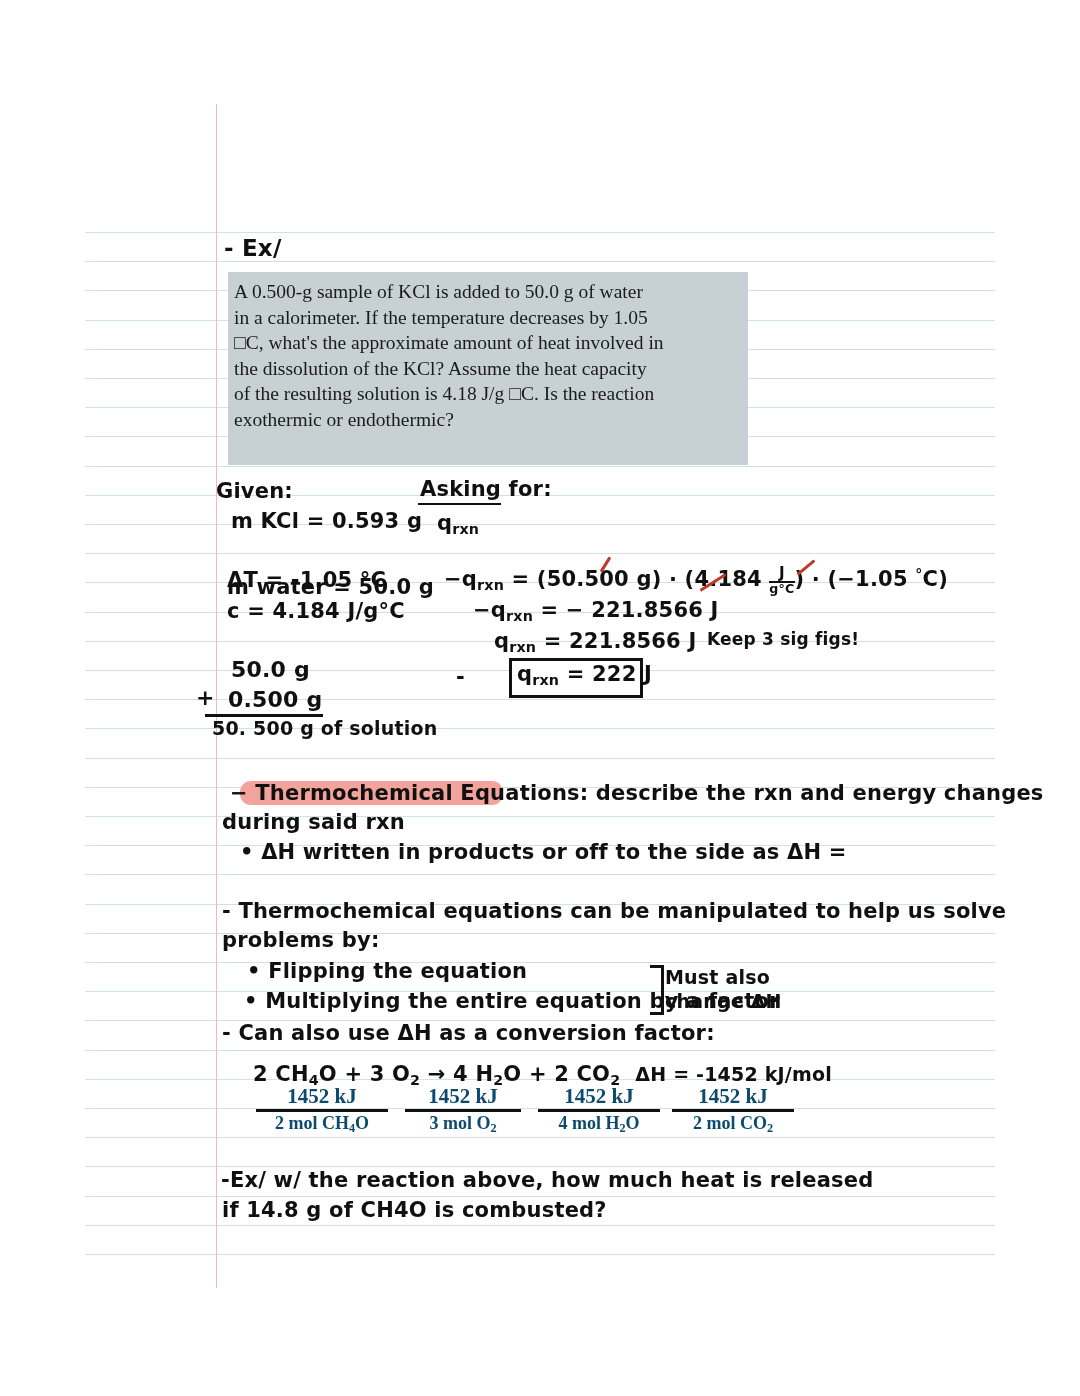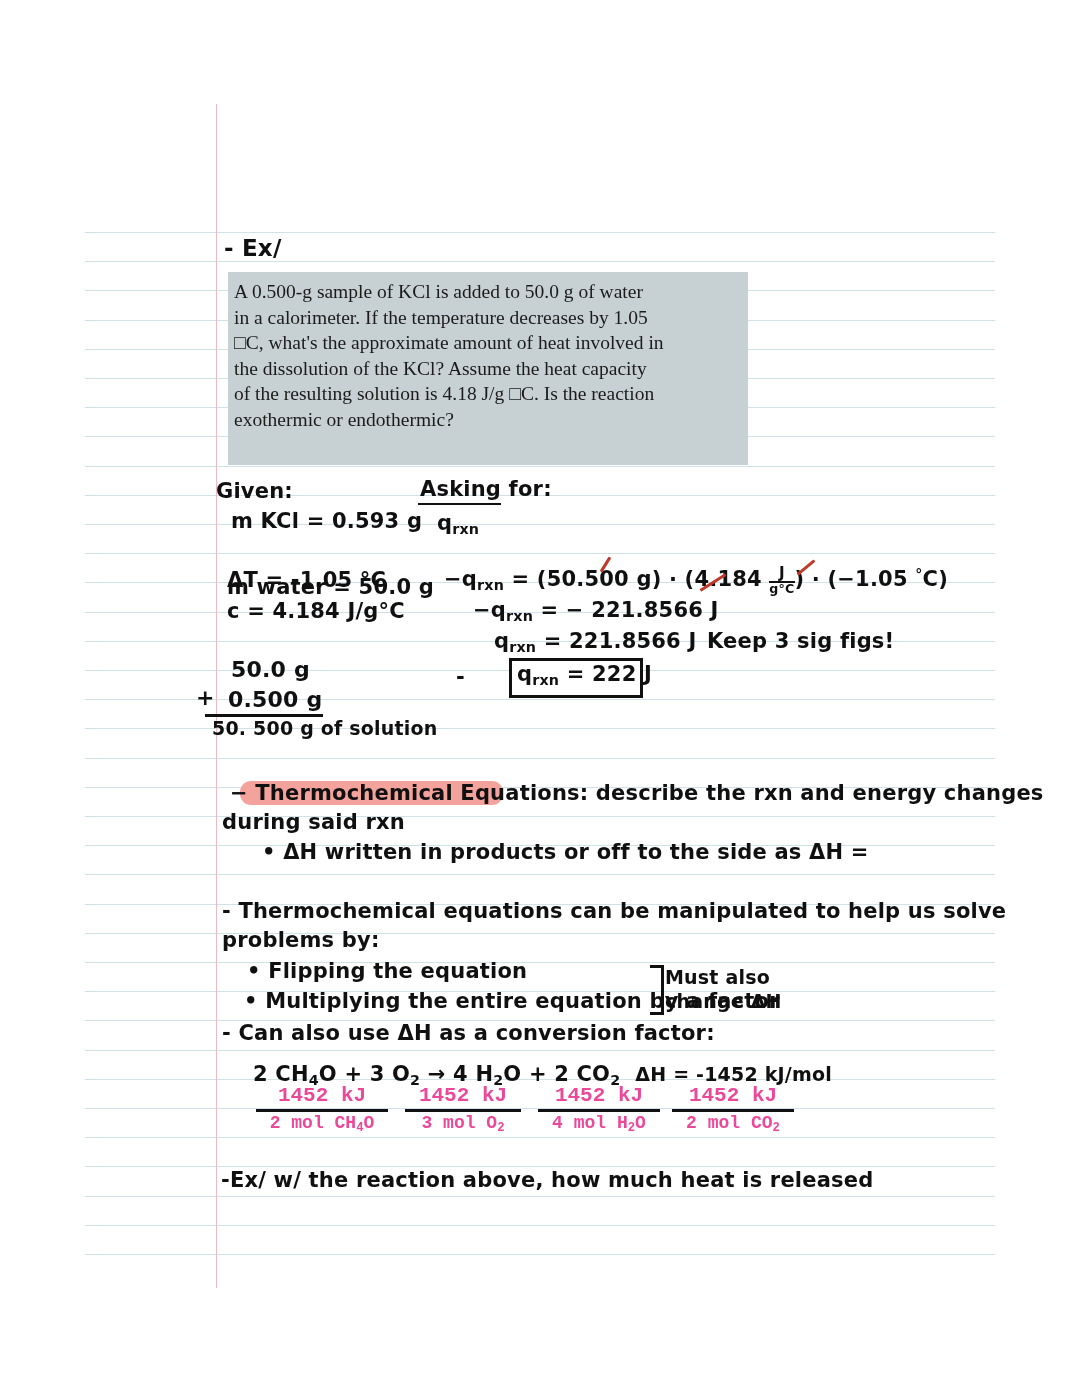--- a/index.html
+++ b/index.html
@@ -139,23 +139,23 @@
     border-right: 3px solid #101010;
     border-bottom: 3px solid #101010;
   }
 
   
   .frac {
     position: absolute;
     text-align: center;
   }
   .frac .num, .frac .den {
-    font-family: Liberation Mono, monospace;
+    font-family: Liberation Serif, serif;
     font-weight: 700;
-    color: #ec4899;
+    color: #0c4a6e;
     white-space: nowrap;
     line-height: 1.05;
   }
   .frac .bar {
     height: 3px;
     background: #101010;
     margin: 2px 0 2px 0;
   }
 </style>
 </head>
@@ -248,31 +248,31 @@
   <div class="hw" style="left:494px; top:631px; font-size:21px;">
     q<sub>rxn</sub> = 221.8566 J
   </div>
 
   <div id="answer-box"></div>
   <div class="hw" style="left:517px; top:664px; font-size:21px;">
     q<sub>rxn</sub> = 222 J
   </div>
   <div class="hw" style="left:456px; top:667px; font-size:21px;">-</div>
 
-  <div class="hw" style="left:707px; top:631px; font-size:21px;">Keep 3 sig figs!</div>
+  <div class="hw" style="left:707px; top:631px; font-size:17px;">Keep 3 sig figs!</div>
 
   <div id="highlight"></div>
 
   <div class="hw" style="left:230px; top:783px; font-size:21px;">
     <span>−&nbsp;</span><span>Thermochemical  Equations</span><span>: describe the  rxn and  energy changes</span>
   </div>
 
   <div class="hw" style="left:222px; top:812px; font-size:21px;">during said  rxn</div>
 
-  <div class="hw" style="left:262px; top:842px; font-size:21px;">• ΔH written  in products  or  off to the side  as  ΔH =</div>
+  <div class="hw" style="left:240px; top:842px; font-size:21px;">• ΔH written  in products  or  off to the side  as  ΔH =</div>
   <div class="hw" style="left:222px; top:901px; font-size:21px;">- Thermochemical  equations  can  be  manipulated  to  help  us  solve</div>
   <div class="hw" style="left:222px; top:930px; font-size:21px;">problems by:</div>
 
   <div class="hw" style="left:247px; top:961px; font-size:21px;">• Flipping the equation</div>
   <div class="hw" style="left:244px; top:991px; font-size:21px;">• Multiplying the entire equation by a factor</div>
 
   <div id="brace"></div>
   <div class="hw" style="left:665px; top:968px; font-size:19px;">Must also</div>
   <div class="hw" style="left:665px; top:992px; font-size:19px;">change ΔH</div>
 
@@ -300,14 +300,15 @@
     <div class="den" style="font-size:18px;">4 mol H<sub>2</sub>O</div>
   </div>
 
   <div class="frac" style="left:672px; top:1085px; width:122px;">
     <div class="num" style="font-size:21px;">1452 kJ</div>
     <div class="bar"></div>
     <div class="den" style="font-size:18px;">2 mol CO<sub>2</sub></div>
   </div>
 
   <div class="hw" style="left:221px; top:1170px; font-size:21px;">-Ex/ w/ the reaction above, how much heat  is  released</div>
+  <div class="hw" style="left:222px; top:1200px; font-size:21px;">if  14.8 g of  CH4O  is combusted?</div>
 
 </div>
 
 </body></html>

